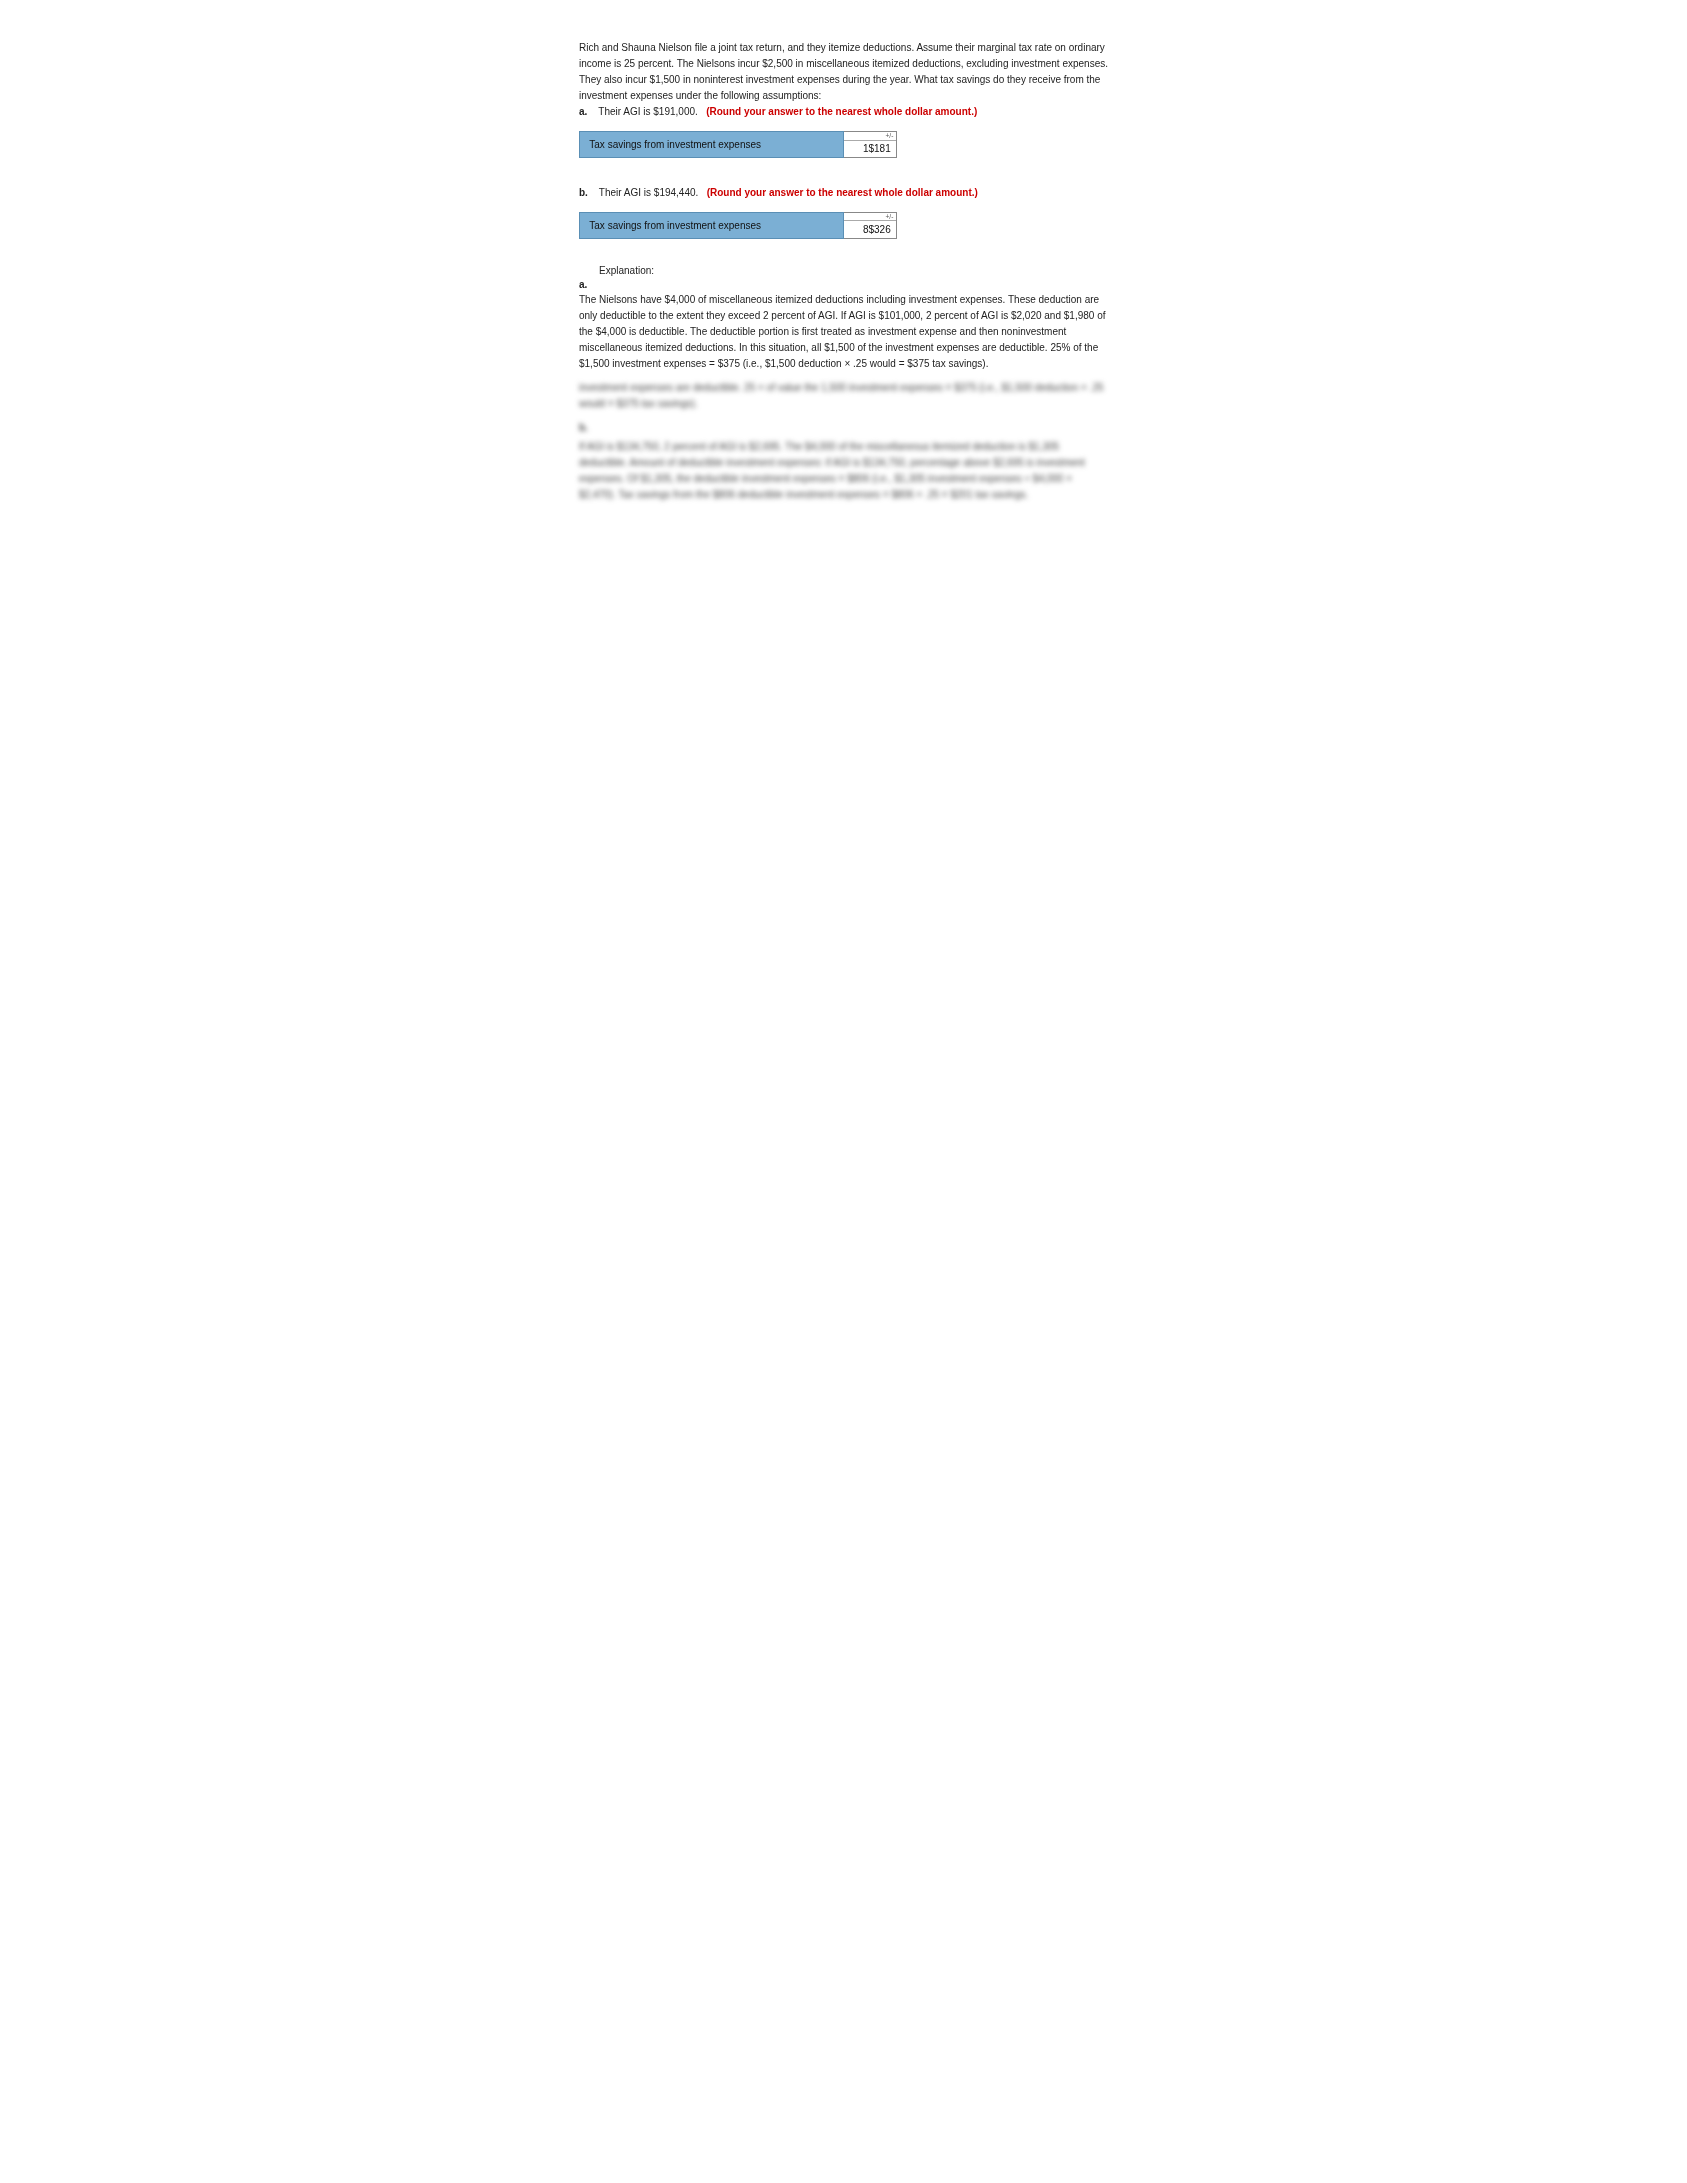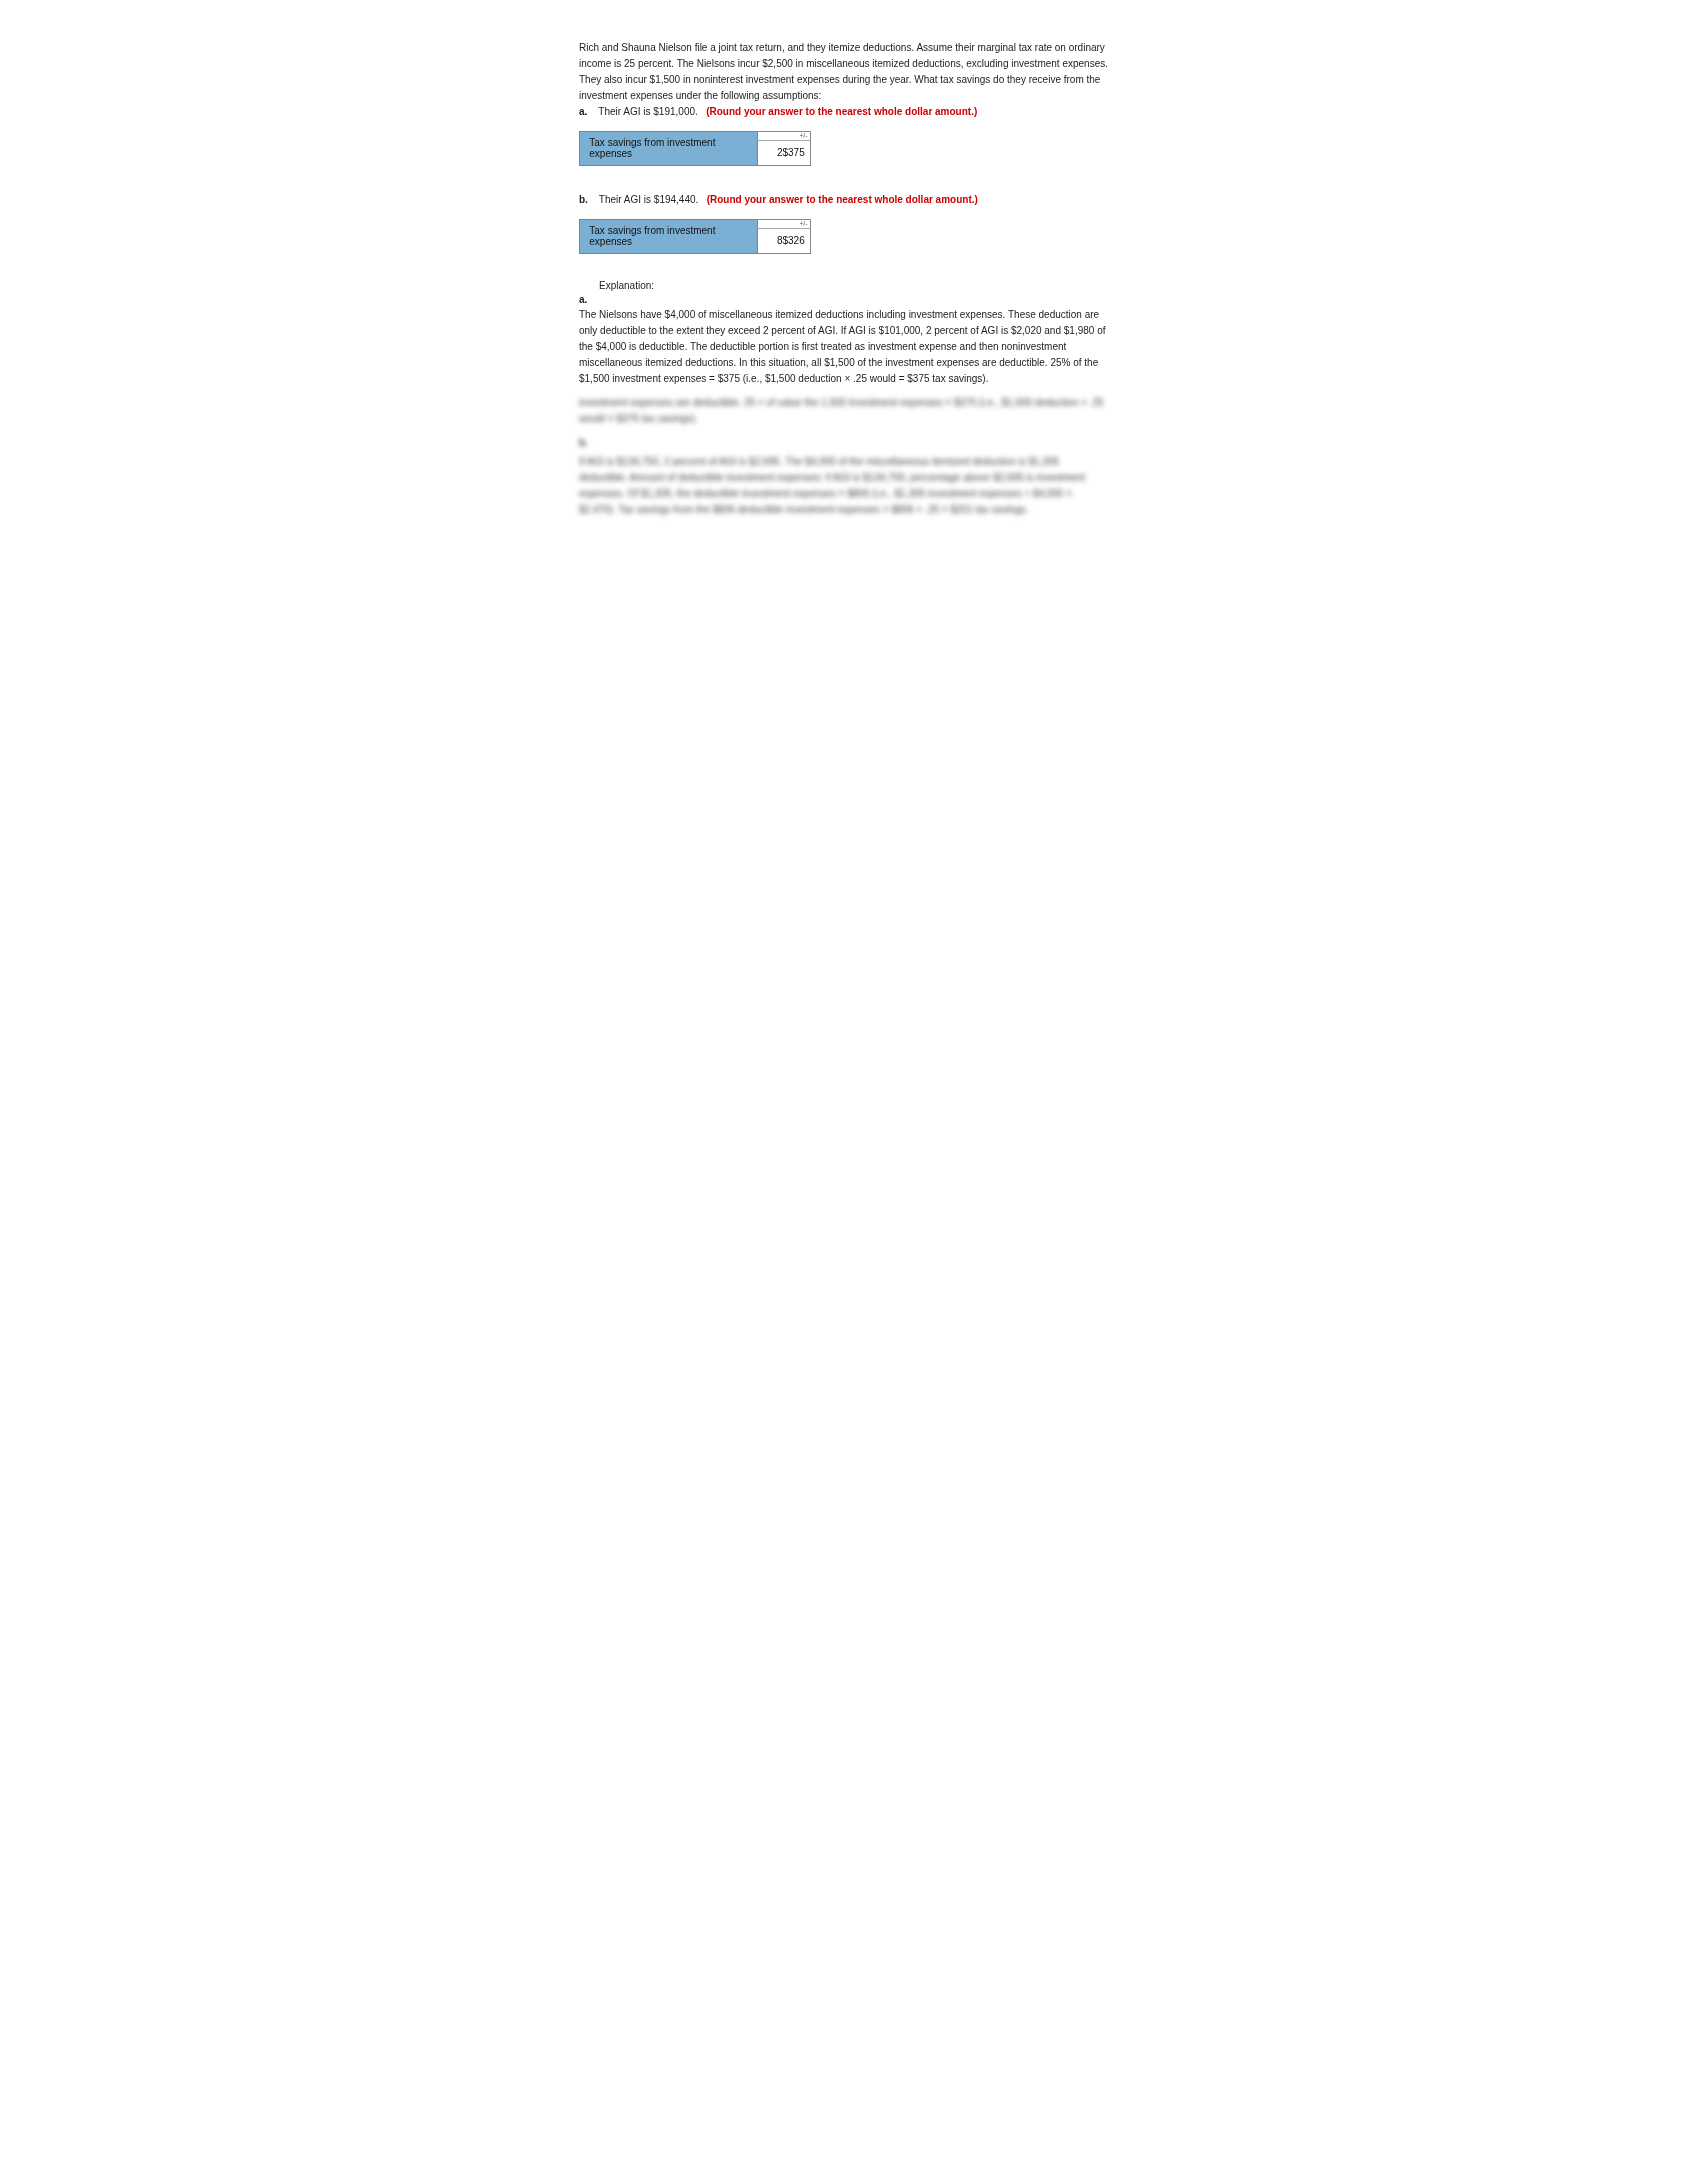--- a/index.html
+++ b/index.html
@@ -37,21 +37,21 @@
     }
 
     .question-label .round-note {
       color: #cc0000;
       font-weight: bold;
     }
 
     .input-row {
       display: flex;
       align-items: stretch;
-      width: 232px;
+      width: 318px;
       margin-bottom: 5.3px;
     }
 
     .input-label-box {
       background-color: #7bafd4;
       border: 1px solid #5a8fb5;
       padding: 5.3px 9.3px;
       font-size: 10px;
       color: #111;
       flex: 1;
@@ -139,21 +139,21 @@
     &nbsp;&nbsp;
     <span>Their AGI is $191,000.</span>
     &nbsp;
     <span class="round-note">(Round your answer to the nearest whole dollar amount.)</span>
   </p>
 
   <div class="input-row">
     <div class="input-label-box">Tax savings from investment expenses</div>
     <div class="input-value-box">
       <div class="plus-minus">+/-</div>
-      <div class="value-display">2$375</div>
+      <div class="value-display">1$181</div>
     </div>
   </div>
 </div>
 
 <div class="question-block">
   <p class="question-label">
     <span class="part-letter">b.</span>
     &nbsp;&nbsp;
     <span>Their AGI is $194,440.</span>
     &nbsp;

